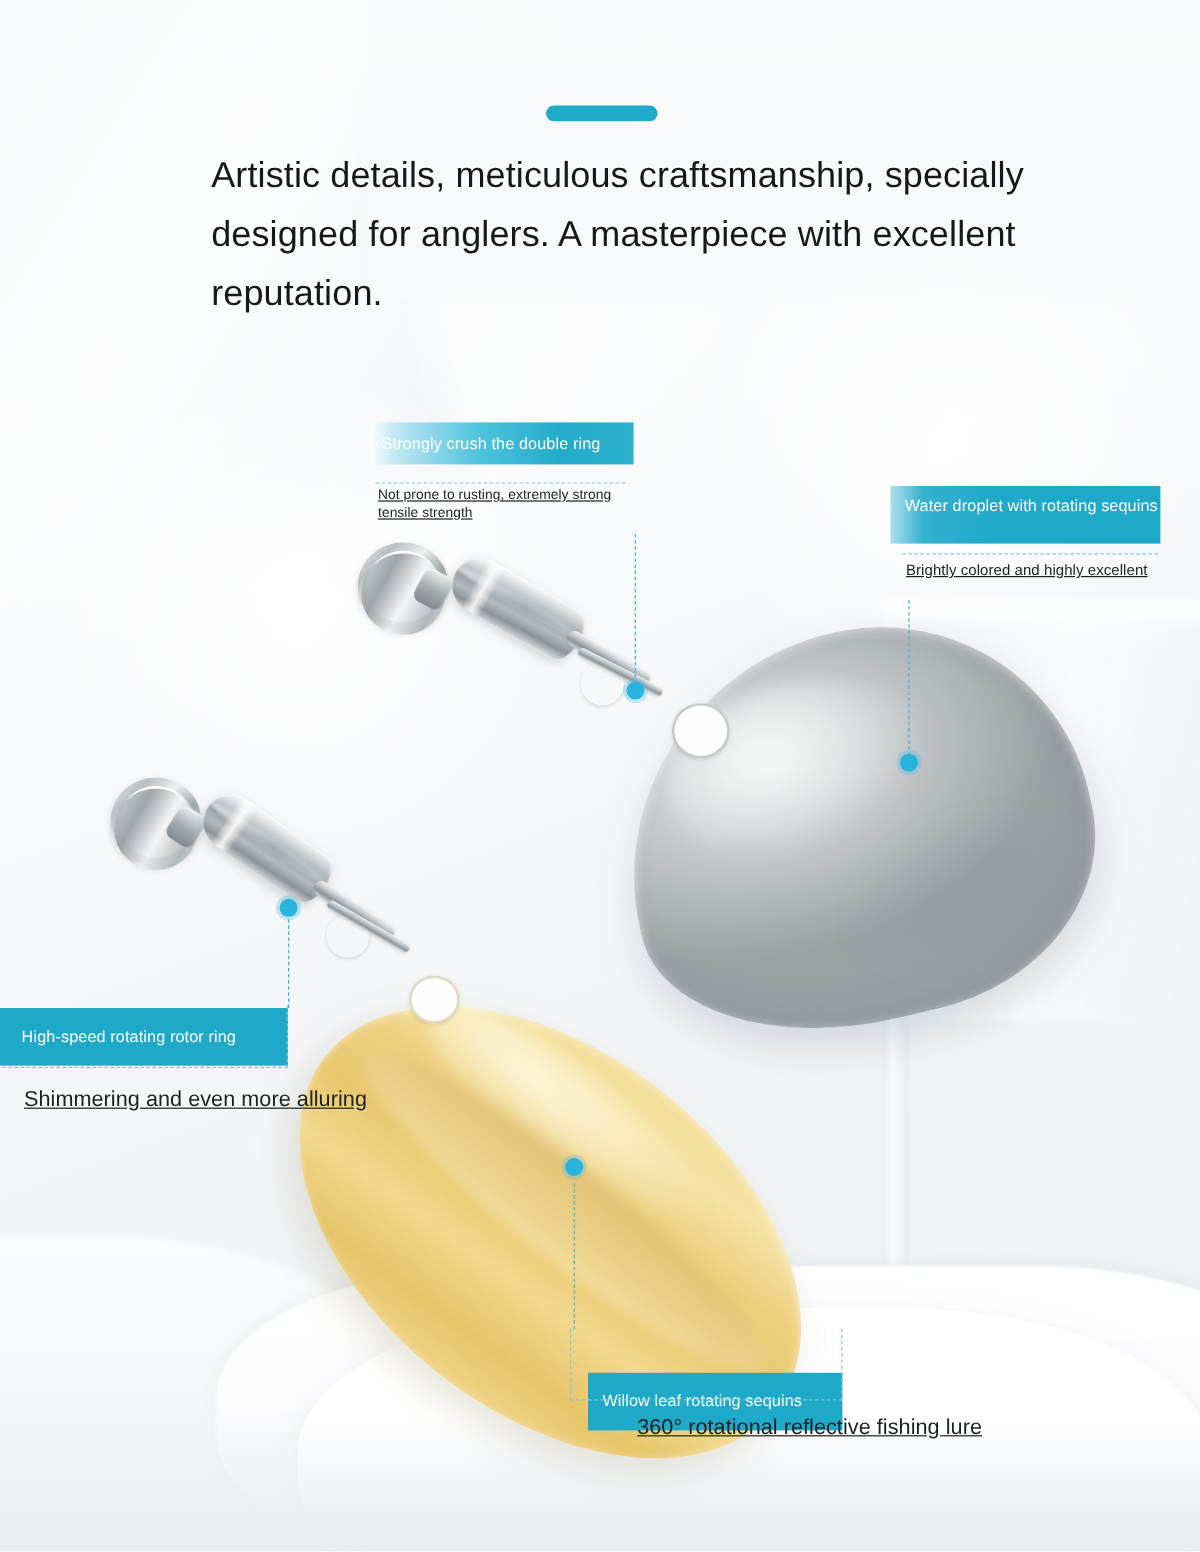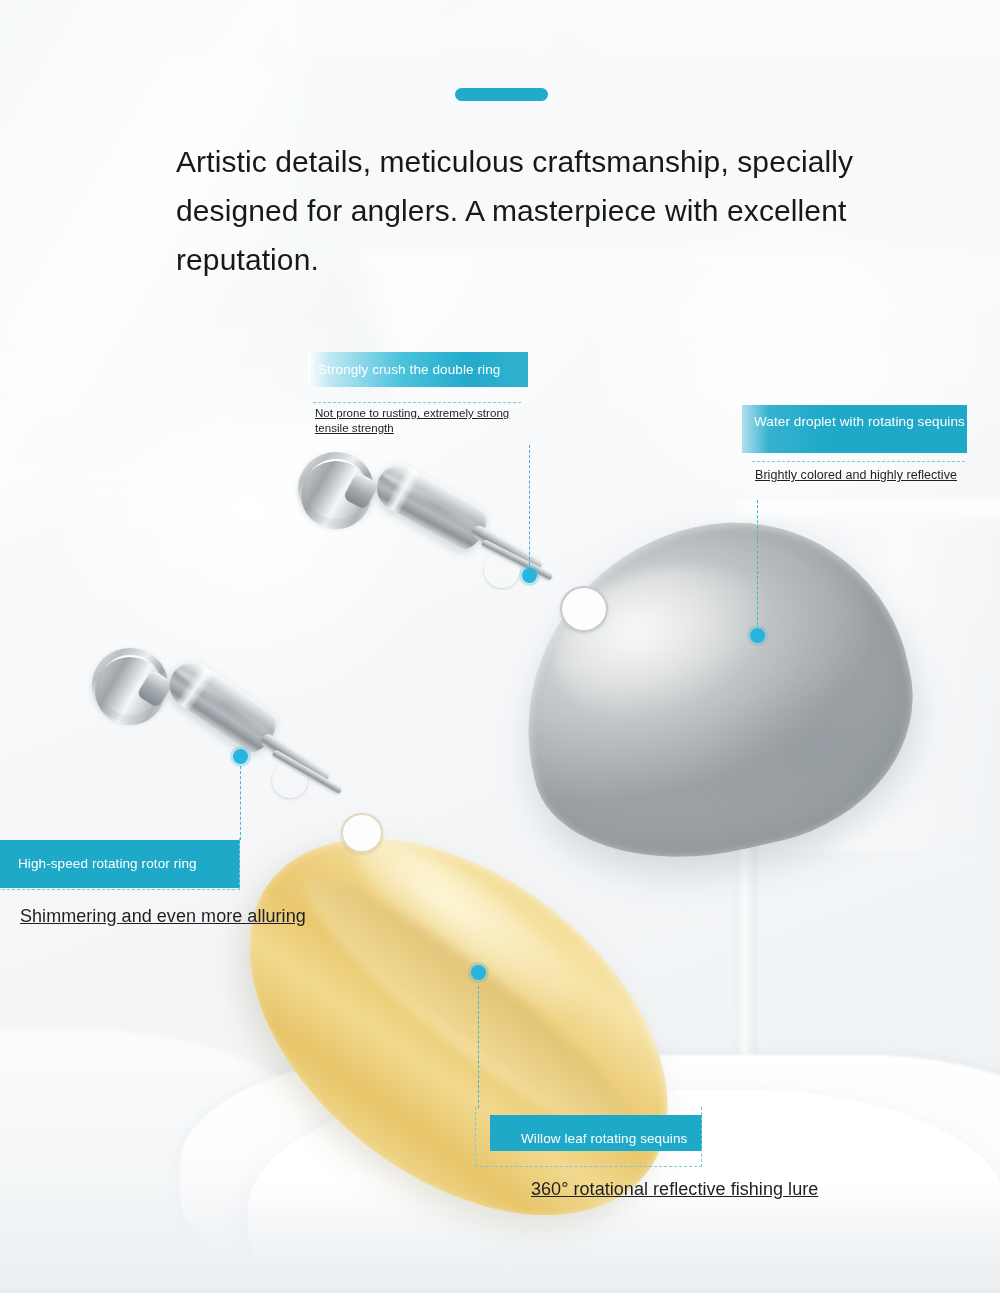--- a/index.html
+++ b/index.html
@@ -120,21 +120,20 @@
   }
   .headline {
     position: absolute;
     left: 176px; top: 122px;
     width: 680px;
     font-size: 30px;
     line-height: 49px;
     color: #16181a;
     font-weight: 400;
     letter-spacing: .1px;
-    margin-top: 15px;
   }
 
   
   .swivel { position: absolute; width: 0; height: 0; }
   .split-ring {
     position: absolute;
     width: 62px; height: 60px;
     border-radius: 50%;
     border: 7px solid transparent;
     background:
@@ -390,34 +389,34 @@
     <div class="badge badge-grad" style="position:absolute; left:308px; top:352px; width:220px; height:35px; padding:7px 0 0 10px;">Strongly crush the double ring</div>
     <div class="dash-line-h" style="left:313px; top:402px; width:208px;"></div>
     <div class="caption" style="left:315px; top:406px; width:215px; font-size:11.5px; line-height:15px;">Not prone to rusting, extremely strong tensile strength</div>
     <div class="leader" style="left:529px; top:445px; height:130px;"></div>
     <div class="dot" style="left:522px; top:568px;"></div>
   </div>
 
   <div class="callout">
     <div class="badge badge-solid" style="position:absolute; left:742px; top:405px; width:225px; height:48px; padding:6px 0 4px 12px;">Water droplet with rotating sequins</div>
     <div class="dash-line-h" style="left:752px; top:461px; width:213px;"></div>
-    <div class="caption" style="left:755px; top:467px; width:230px; font-size:12.5px; line-height:16px;">Brightly colored and highly reflective</div>
+    <div class="caption" style="left:755px; top:467px; width:230px; font-size:12.5px; line-height:16px;">Brightly colored and highly excellent</div>
     <div class="leader" style="left:757px; top:500px; height:135px;"></div>
     <div class="dot" style="left:750px; top:628px;"></div>
   </div>
 
   <div class="callout">
     <div class="badge badge-flat" style="position:absolute; left:-8px; top:840px; width:248px; height:48px; padding:13px 0 0 26px;">High-speed rotating rotor ring</div>
     <div class="dash-box" style="left:-8px; top:838px; width:248px; height:52px;"></div>
     <div class="caption" style="left:20px; top:905px; width:360px; font-size:18px; line-height:23px;">Shimmering and even more alluring</div>
     <div class="leader" style="left:240px; top:766px; height:74px;"></div>
     <div class="dot" style="left:233px; top:749px;"></div>
   </div>
 
   <div class="callout">
-    <div class="badge badge-flat" style="position:absolute; left:490px; top:1115px; width:212px; height:36px; padding:13px 0 0 31px;">Willow leaf rotating sequins</div>
+    <div class="badge badge-flat" style="position:absolute; left:490px; top:1144px; width:212px; height:48px; padding:13px 0 0 12px;">Willow leaf rotating sequins</div>
     <div class="dash-box" style="left:475px; top:1107px; width:227px; height:60px;"></div>
     <div class="caption" style="left:489px; top:1177px; width:430px; font-size:18px; line-height:24px;margin-left:42px;">360° rotational reflective fishing lure</div>
     <div class="leader" style="left:478px; top:986px; height:122px;"></div>
     <div class="dot" style="left:471px; top:965px;"></div>
   </div>
 
 </div>
 
 </body></html>

